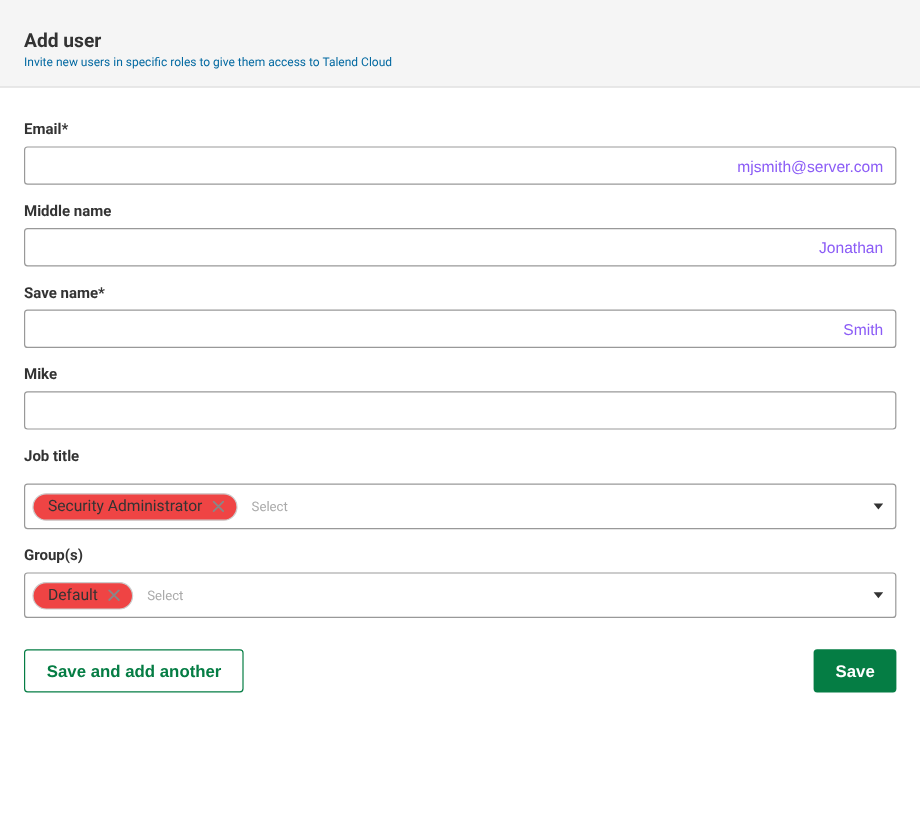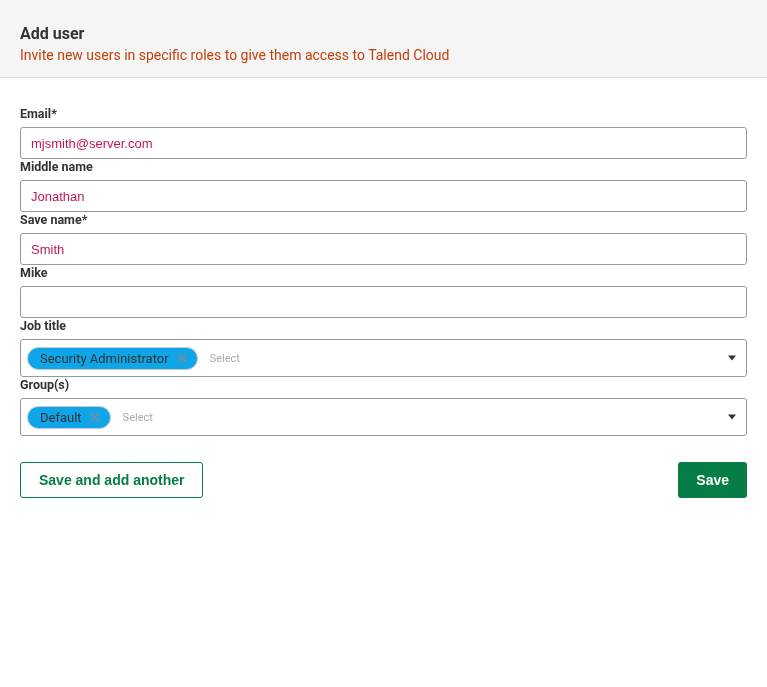--- a/index.html
+++ b/index.html
@@ -19,62 +19,64 @@
       border-bottom: 1px solid #ddd;
       padding: 24px 20px 14px 20px;
     }
     .header-title {
       font-size: 16px;
       font-weight: 700;
       color: #333;
       margin-bottom: 4px;
     }
     .header-subtitle {
-      font-size: 14px;
-      color: #c2410c;
+      font-size: 10px;
+      color: #0369a1;
     }
     .form-body {
       padding: 28px 20px 20px 20px;
     }
     .form-group {
+      margin-bottom: 15px;
     }
     .form-label {
       display: block;
       font-size: 12.5px;
       font-weight: 700;
       color: #333;
       margin-bottom: 6px;
     }
     .form-input {
       width: 100%;
       height: 32px;
       padding: 6px 10px;
       border: 1px solid #999;
       border-radius: 3px;
       font-size: 13px;
-      color: #be185d;
+      color: #8b5cf6;
       background: #fff;
       outline: none;
+      text-align: right;
     }
     .multi-select {
       width: 100%;
       min-height: 38px;
       border: 1px solid #999;
       border-radius: 3px;
       background: #fff;
       display: flex;
       align-items: center;
       padding: 4px 30px 4px 6px;
       position: relative;
       gap: 8px;
     }
     .chip {
       display: inline-flex;
       align-items: center;
-      background: #0ea5e9;
+      background: #ef4444;
       border: 1px solid #ccc;
       border-radius: 14px;
       padding: 3px 8px 3px 12px;
       font-size: 13px;
       color: #333;
       gap: 6px;
     }
     .chip-remove {
       display: inline-flex;
       align-items: center;

